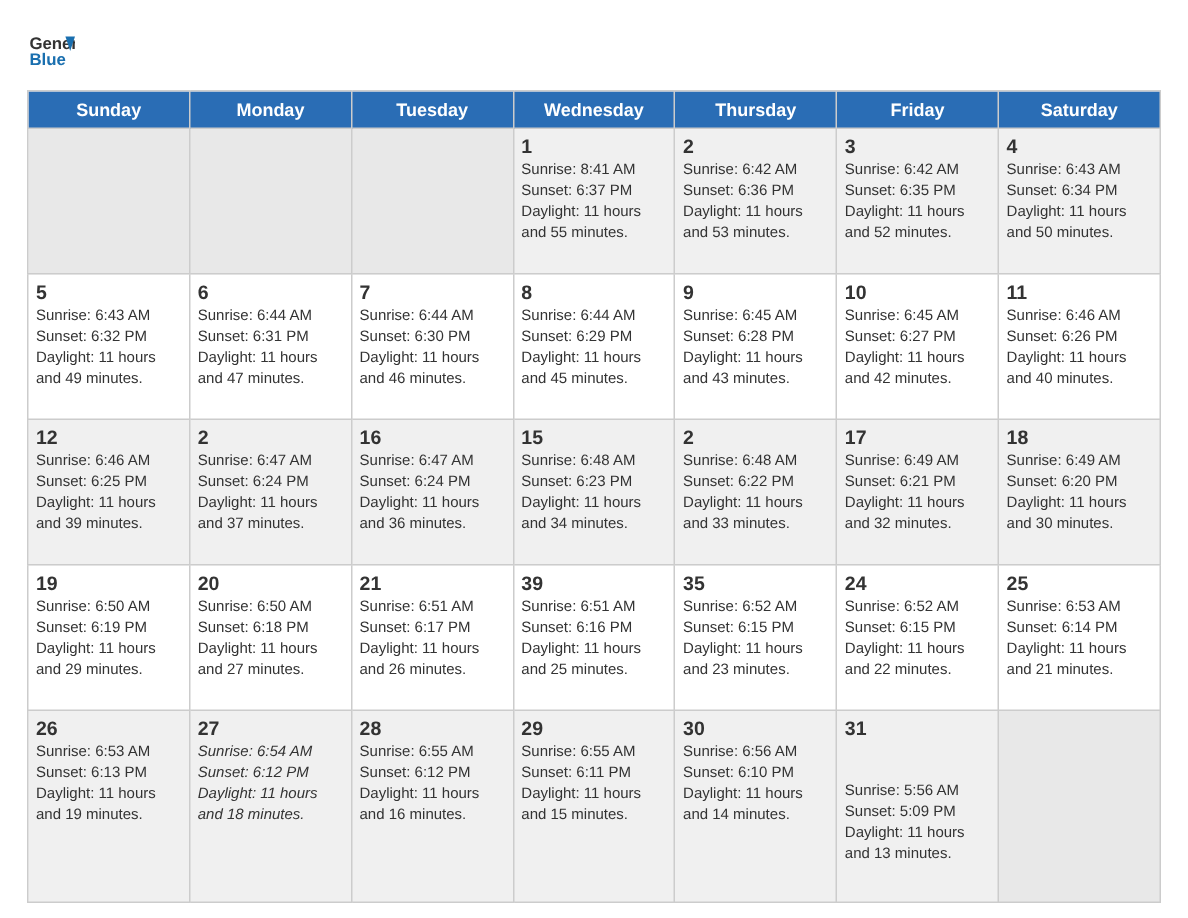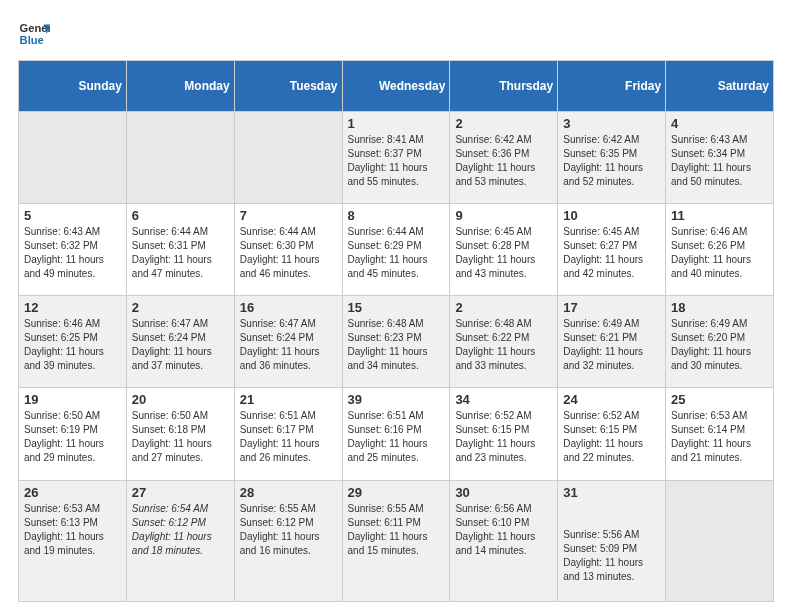--- a/index.html
+++ b/index.html
@@ -49,23 +49,23 @@
       border: 1px solid #ccc;
       border-collapse: collapse;
       width: 100%;
       table-layout: fixed;
     }
     .calendar th {
       background: #2a6db5;
       color: #fff;
       font-size: 12px;
       font-weight: bold;
-      padding: 18px 4px;
+      padding: 5px 4px;
       border: 1px solid #ccc;
-      text-align: right;
+      text-align: center;
     }
     .calendar td {
       border: 1px solid #ccc;
       vertical-align: top;
       padding: 4px 5px;
       font-size: 10.5px;
       color: #333;
       height: 82px;
       background: #fff;
     }
@@ -274,21 +274,21 @@
 and 26 minutes.</div>
           </td>
           <td>
             <div class="day-num">39</div>
             <div class="cell-text" style="white-space: pre-line;">Sunrise: 6:51 AM
 Sunset: 6:16 PM
 Daylight: 11 hours
 and 25 minutes.</div>
           </td>
           <td>
-            <div class="day-num">34</div>
+            <div class="day-num">35</div>
             <div class="cell-text" style="white-space: pre-line;">Sunrise: 6:52 AM
 Sunset: 6:15 PM
 Daylight: 11 hours
 and 23 minutes.</div>
           </td>
           <td>
             <div class="day-num">24</div>
             <div class="cell-text" style="white-space: pre-line;">Sunrise: 6:52 AM
 Sunset: 6:15 PM
 Daylight: 11 hours

